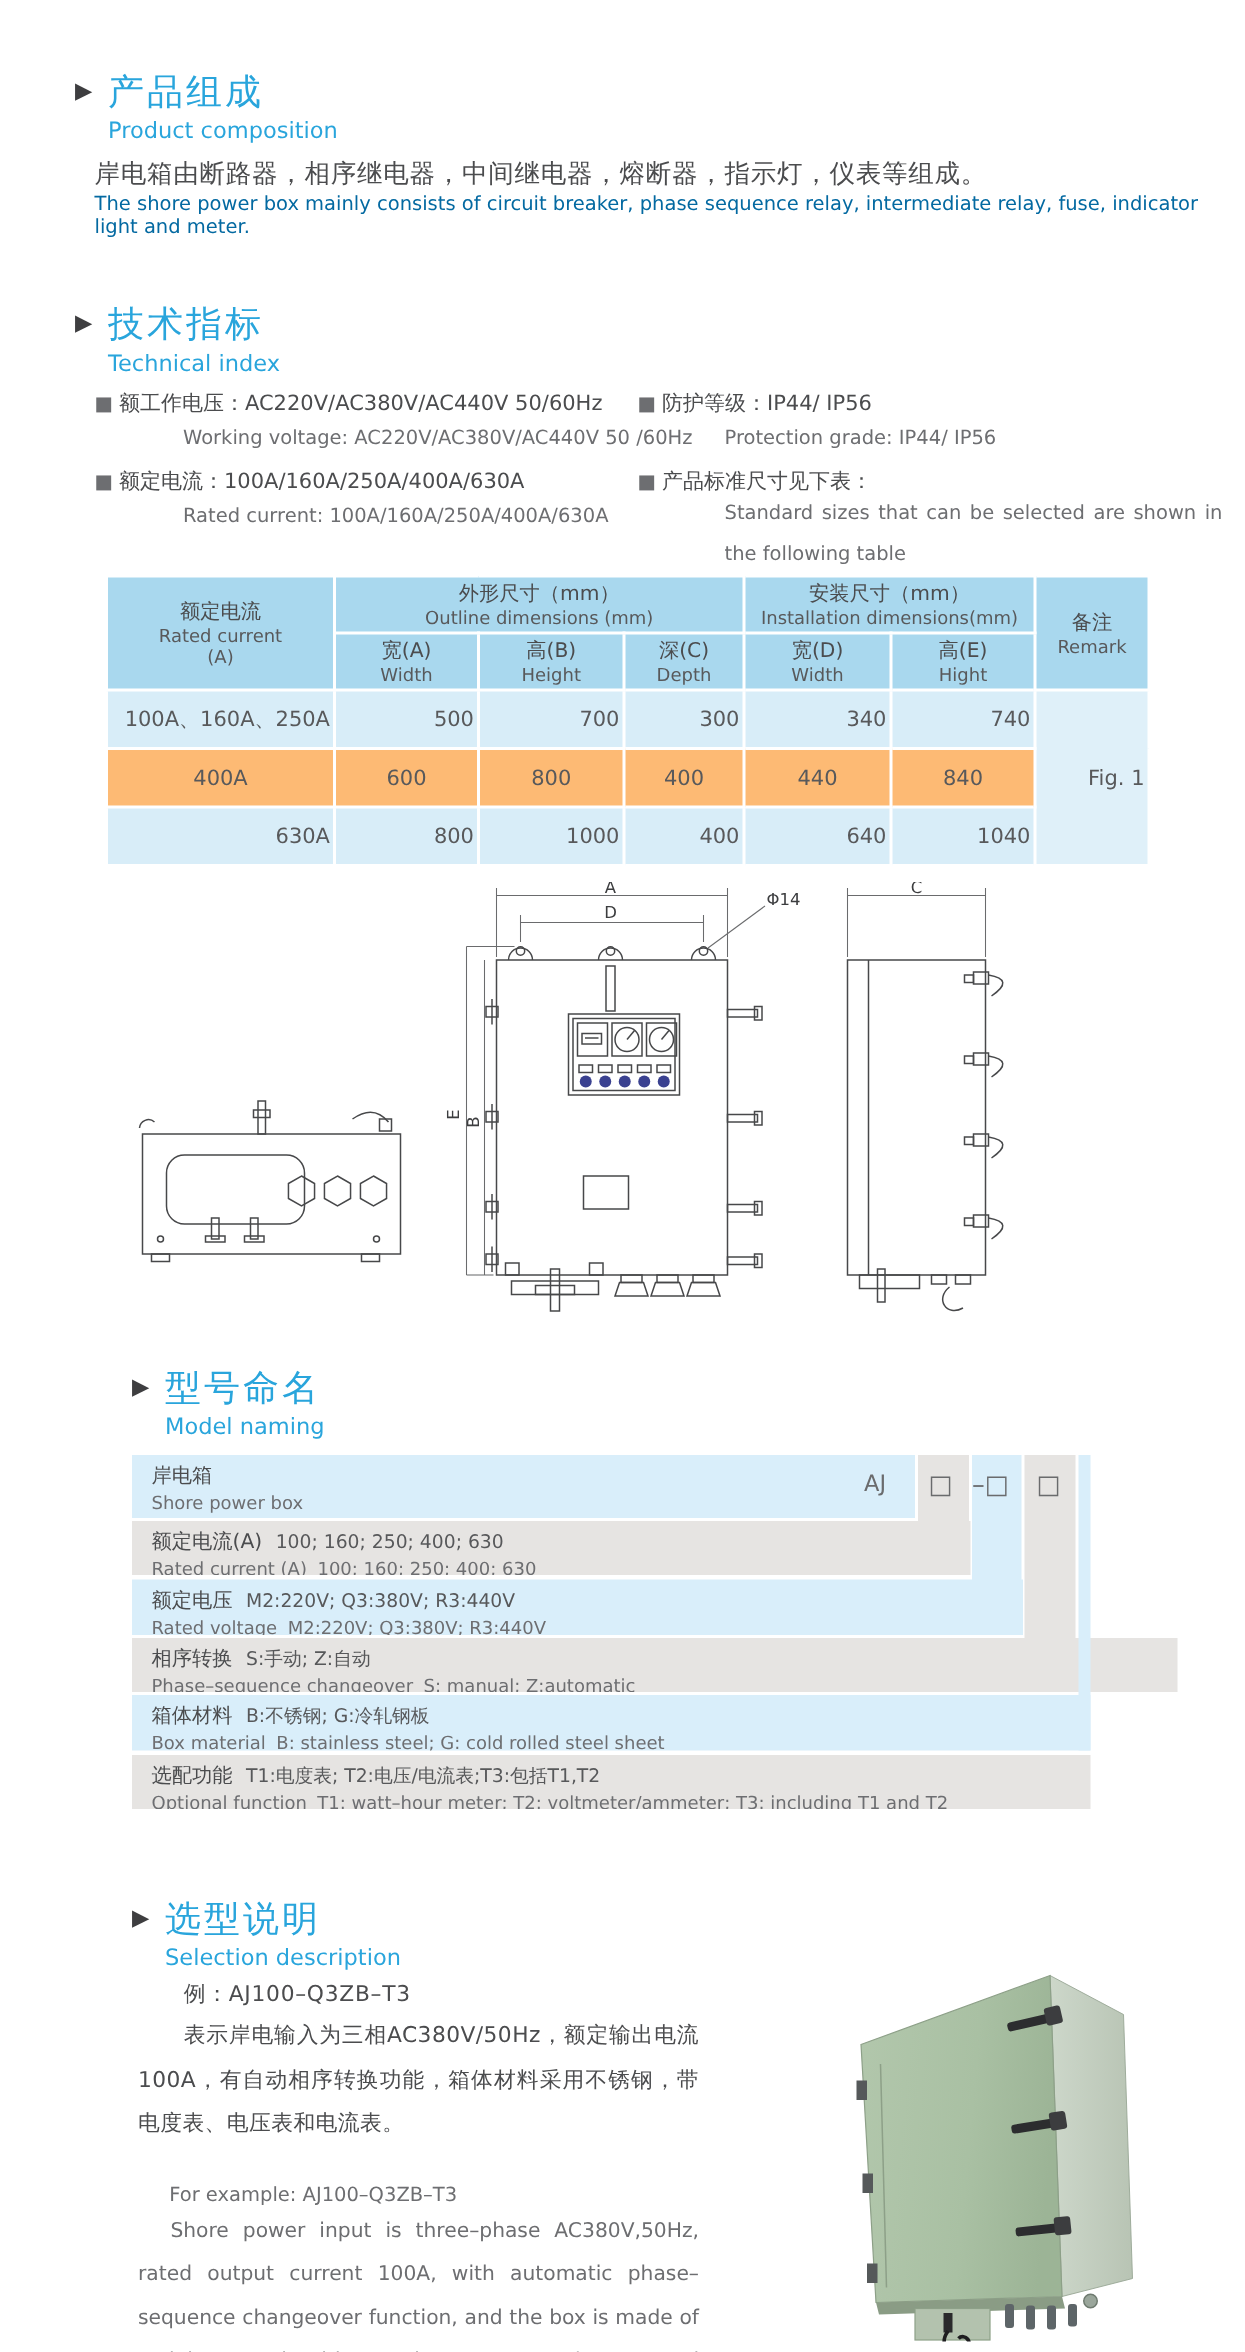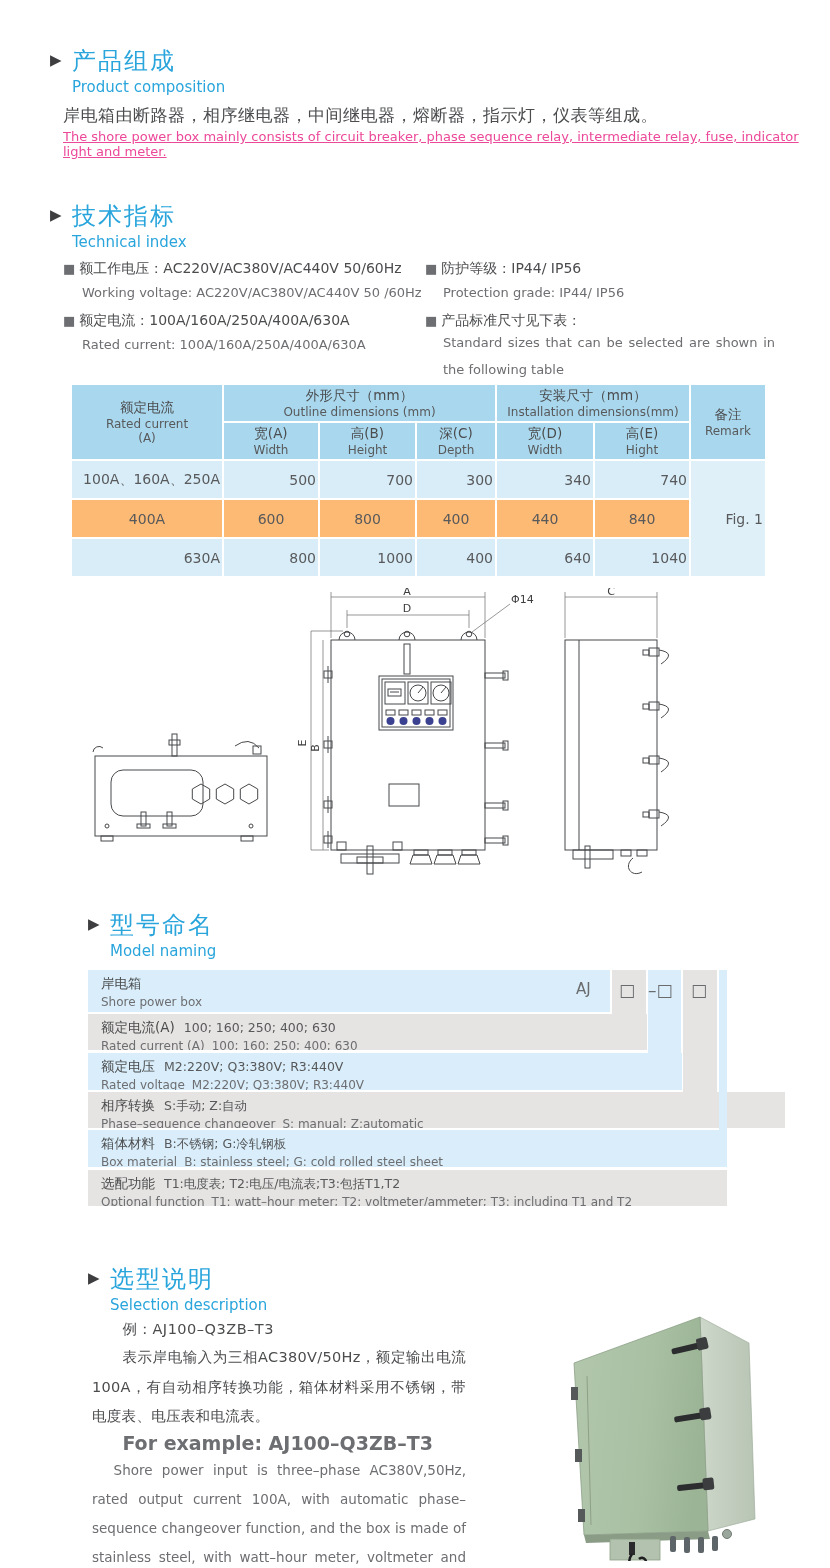--- a/index.html
+++ b/index.html
@@ -7,26 +7,26 @@
   .page { position:relative; width:830px; height:1568px; background:#fff; overflow:hidden; }
 
   
   .sec-head { position:absolute; }
   .sec-head .arrow { position:absolute; left:0; top:5px; font-size:15px; color:#3e3e40; line-height:1; }
   .sec-head .zh { padding-left:22px; font-size:24px; color:#29a5dc; letter-spacing:2px; line-height:1.1; }
   .sec-head .en { padding-left:22px; font-size:15px; color:#29a5dc; margin-top:4px; }
 
   
   .para-zh { position:absolute; font-size:17px; color:#4b4c4e; letter-spacing:.5px; }
-  .para-en { position:absolute; font-size:13px; color:#ec4899;text-decoration:underline; }
+  .para-en { position:absolute; font-size:13px; color:#0369a1; }
 
   
   .bullet-line { position:absolute; font-size:14px; color:#4b4c4e; }
   .bullet-line .bl { color:#6d6e71; font-size:13px; margin-right:4px; }
-  .bullet-sub { position:absolute; font-size:13px; color:#6d6e71; }
+  .bullet-sub { position:absolute; font-size:13px; color:#6d6e71;margin-left:40px; }
   .bullet-sub.wrap { width:332px; text-align:justify; line-height:2.05; }
 
   
   table.spec { position:absolute; left:70px; top:383px; border-collapse:collapse; table-layout:fixed; width:695px; }
   table.spec th, table.spec td { border:2px solid #ffffff; text-align:center; vertical-align:middle; padding:2px; }
   table.spec th { background:#a9d8ee; font-weight:normal; }
   table.spec .h-zh { font-size:13.5px; color:#4b4c4e; }
   table.spec .h-en { font-size:12px; color:#58595b; }
   table.spec td { font-size:14px; color:#58595b; height:39px; }
   tr.row-a td { background:#d8edf8;text-align:right; }
@@ -48,21 +48,21 @@
   .naming .row .l1 .val { font-size:12.5px; color:#57585a; margin-left:9px; }
   .naming .row .l2 { padding:2px 0 0 13px; font-size:12px; color:#6d6e71; white-space:nowrap; }
   .naming .row .l2 .val { margin-left:7px; }
   .naming .strip { position:absolute; top:0; }
   .naming .code { position:absolute; top:10px; font-size:15px; color:#6a6b6d; }
 
   
   .sel-block { position:absolute; left:92px; top:1320px; width:374px; }
   .sel-example-zh { font-size:14.5px; color:#4b4c4e; padding-left:2.1em; letter-spacing:.5px; }
   .sel-body-zh { font-size:14.5px; color:#4b4c4e; line-height:2.05; text-align:justify; text-indent:2.1em; margin-top:4px; letter-spacing:.3px; }
-  .sel-example-en { font-size:19px; color:#6d6e71; padding-left:1.6em; margin-top:0;font-weight:bold; }
+  .sel-example-en { font-size:13px; color:#6d6e71; padding-left:1.6em; margin-top:24px; }
   .sel-body-en { font-size:13.5px; color:#6d6e71; line-height:2.15; text-align:justify; text-indent:1.6em; margin-top:2px; }
 
   .photo { position:absolute; left:552px; top:1303px; }
 </style>
 </head>
 <body>
 
 <div class="page">
 
   <div class="sec-head" style="left:50px; top:48px;">

